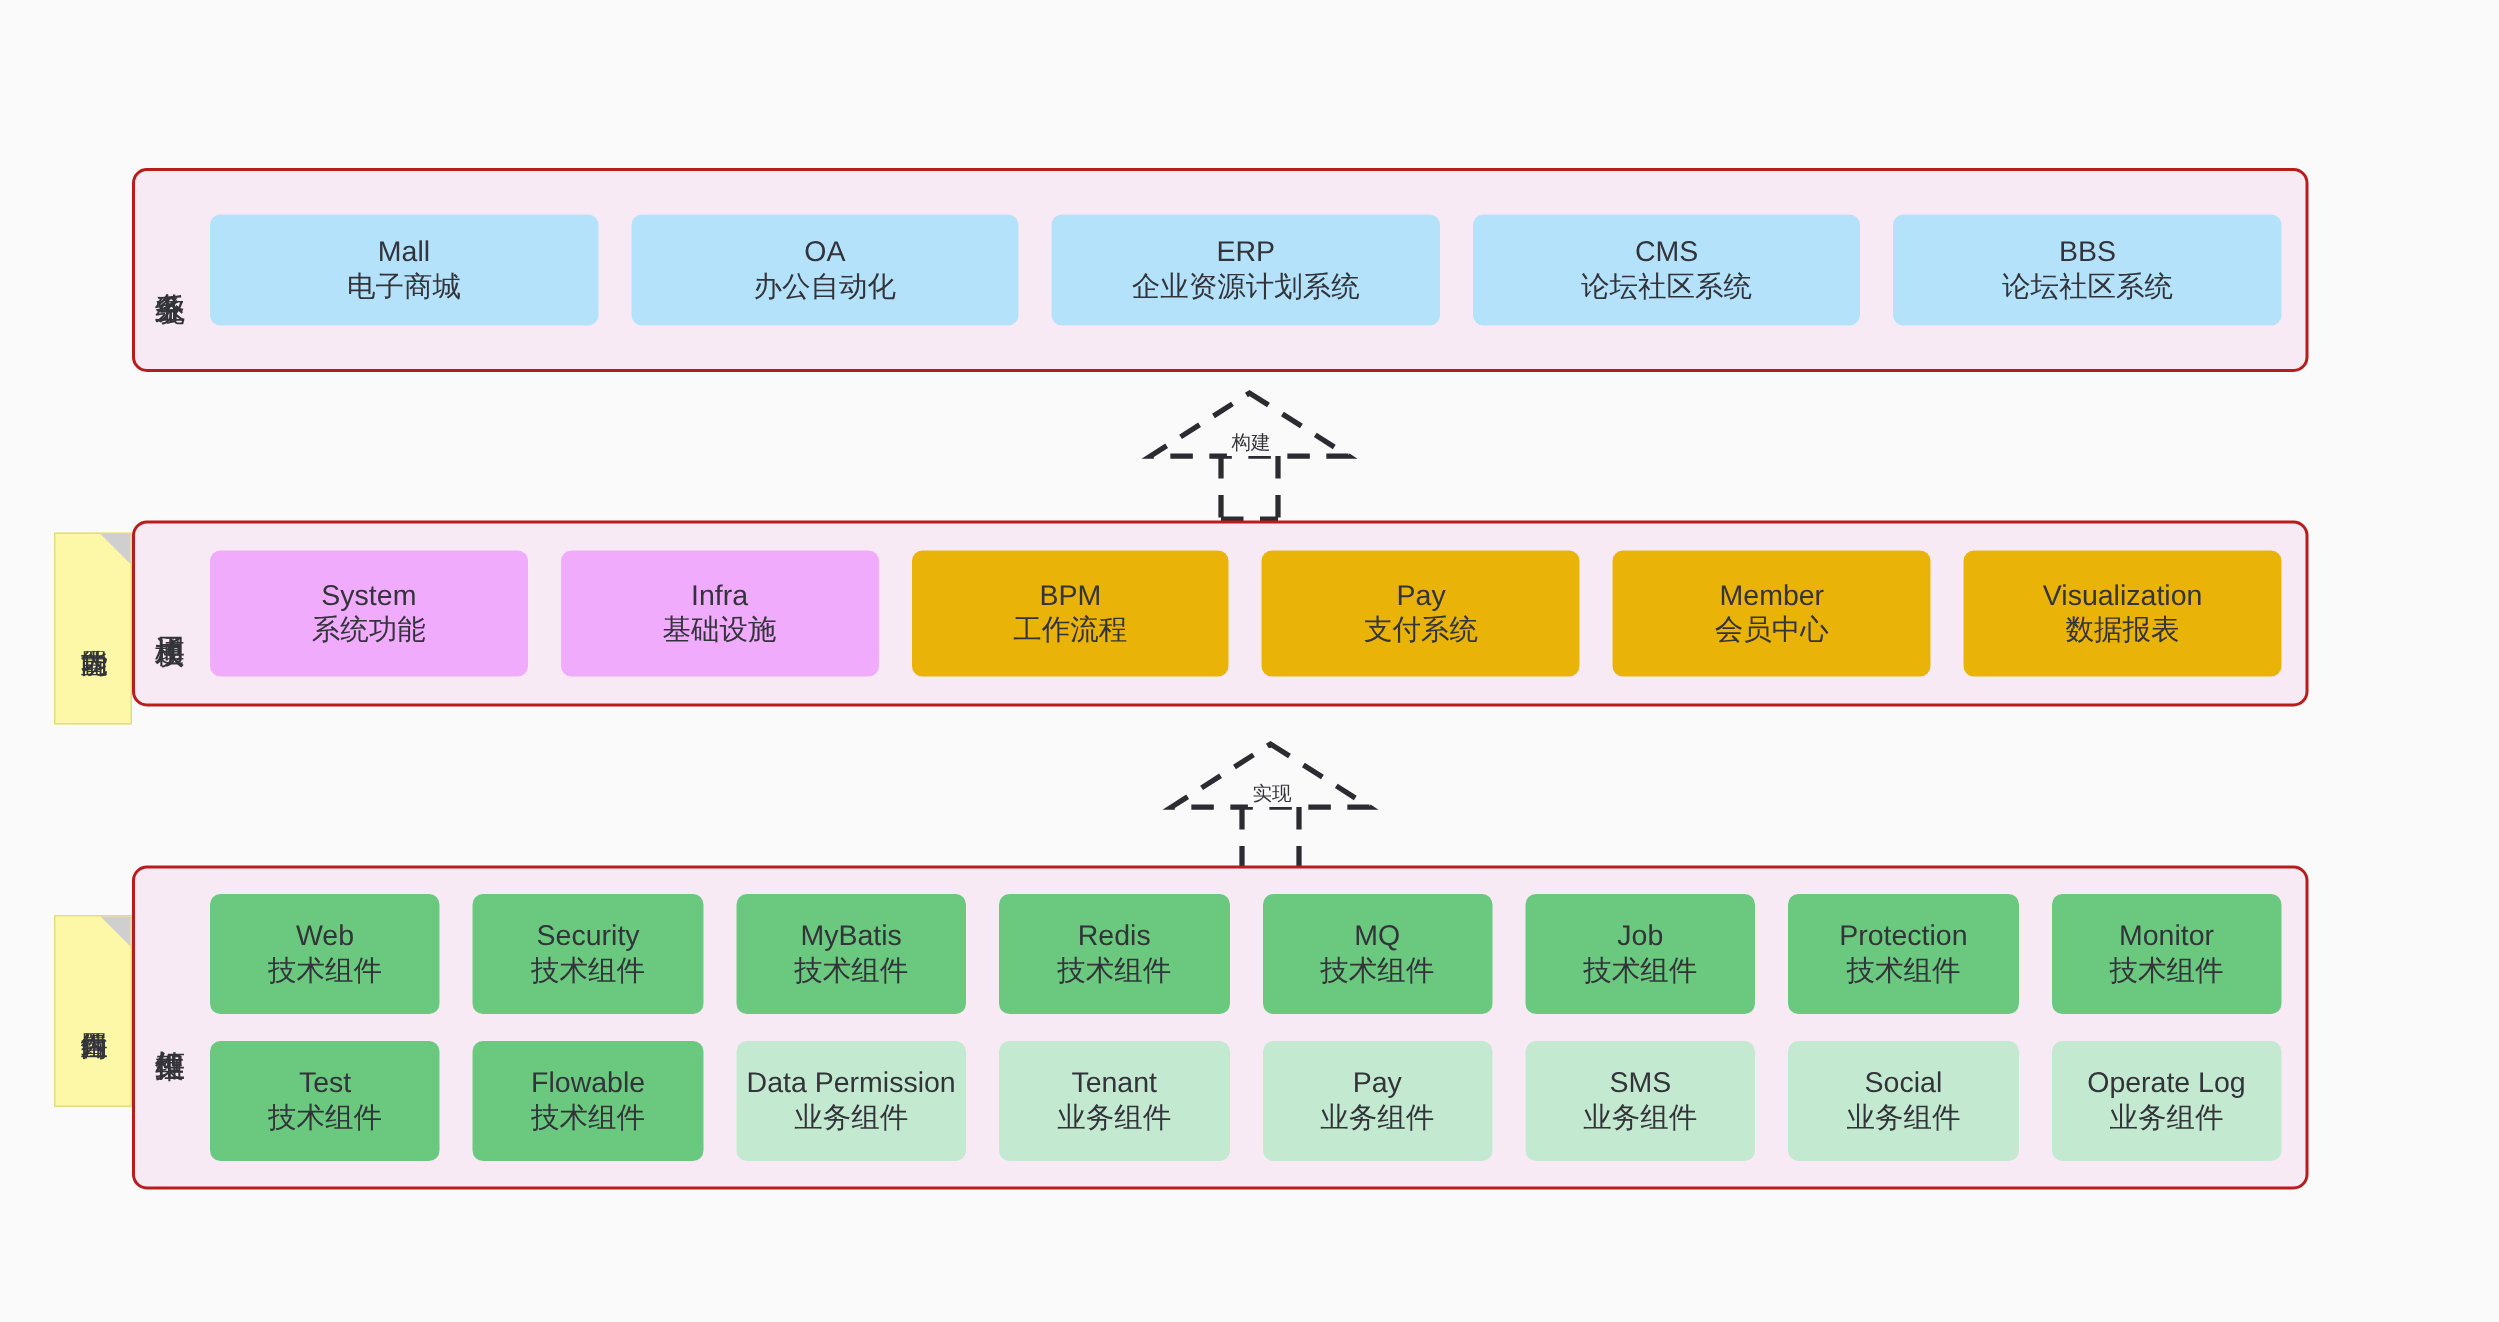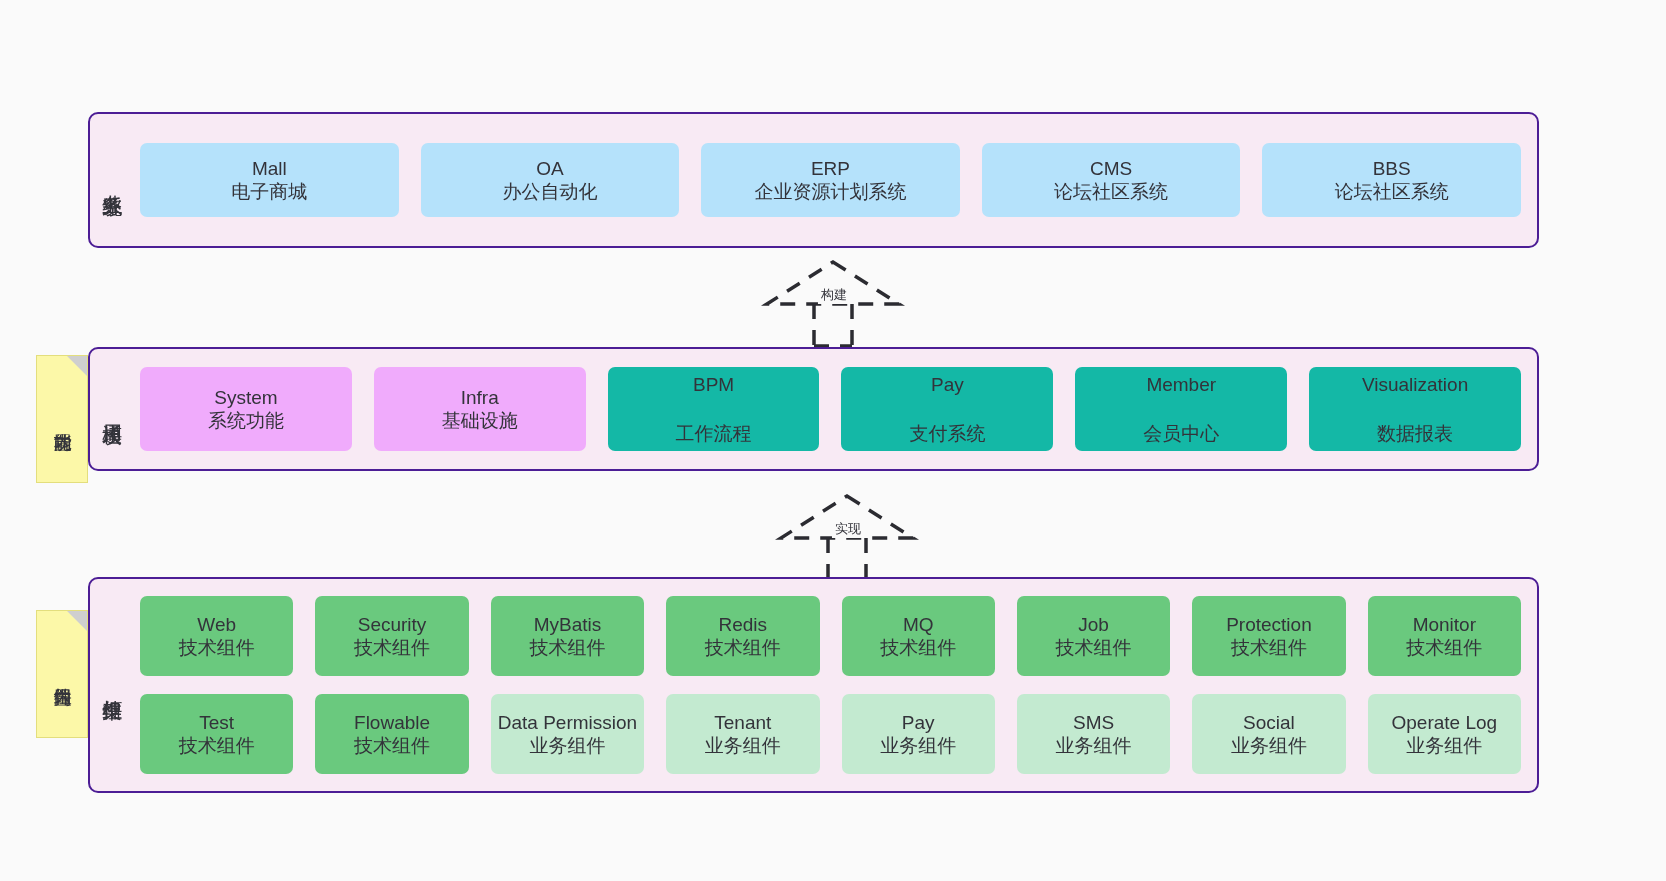--- a/index.html
+++ b/index.html
@@ -19,21 +19,21 @@
   .canvas {
     position: absolute;
     inset: 0;
   }
 
   
   .layer {
     position: absolute;
     box-sizing: border-box;
     background: #f8eaf4;
-    border: 2px solid #4c1d95;
+    border: 2px solid #b91c1c;
     border-radius: 10px;
     display: flex;
     align-items: stretch;
   }
 
   .layer-title {
     flex: 0 0 auto;
     width: 44px;
     display: flex;
     align-items: center;
@@ -75,21 +75,21 @@
     font-size: 19px;
     line-height: 1.22;
     padding: 6px 4px;
     user-select: none;
   }
   .card .en { display: block; }
   .card .cn { display: block; }
 
   .card.blue        { background: #b5e2fb; }
   .card.red         { background: #f0abfc; }
-  .card.pink        { background: #14b8a6; justify-content: space-between; }
+  .card.pink        { background: #eab308; }
   .card.green       { background: #6ac97e; }
   .card.greenlight  { background: #c3ead0; }
 
   
   #layer-business { left: 88px;  top: 112px; width: 1451px; height: 136px; }
   #layer-modules  { left: 88px;  top: 347px; width: 1451px; height: 124px; }
   #layer-framework{ left: 88px;  top: 577px; width: 1451px; height: 216px; }
 
   #layer-business .card  { height: 74px; }
   #layer-modules  .card  { height: 84px; }

